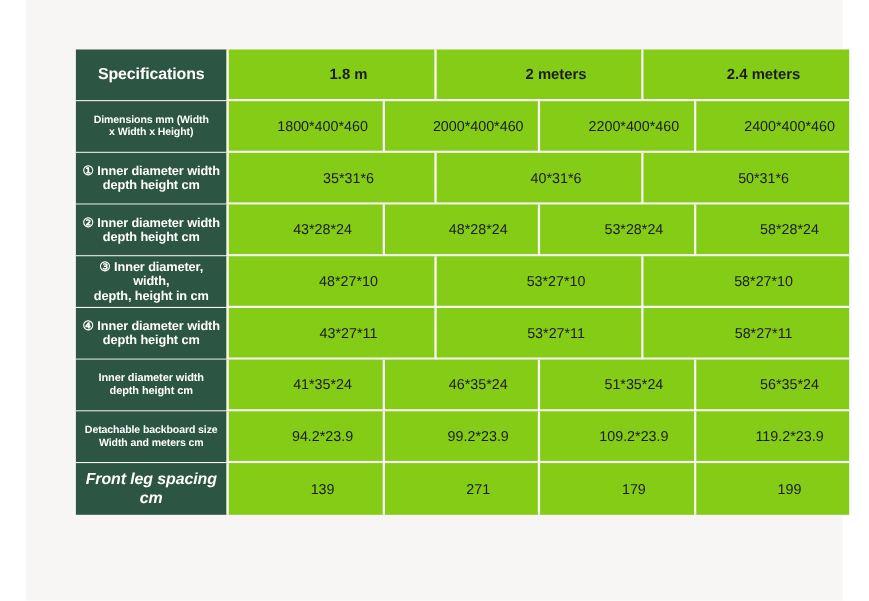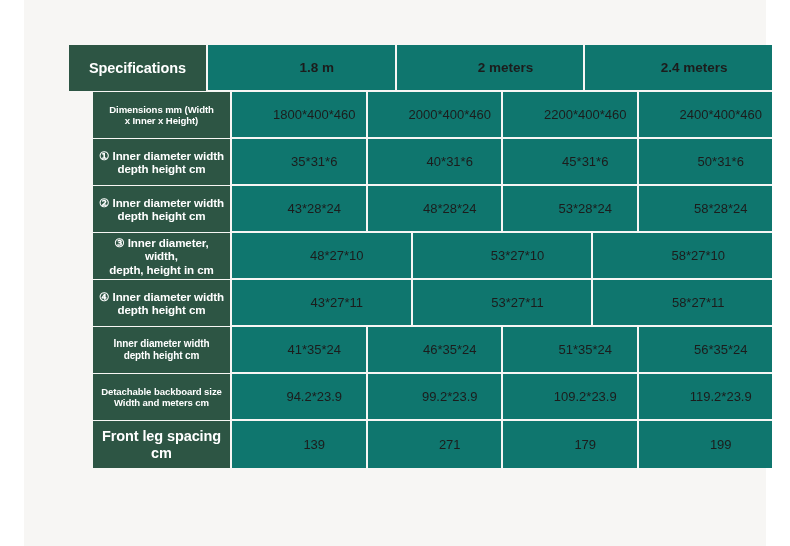--- a/index.html
+++ b/index.html
@@ -39,54 +39,54 @@
     flex-direction: column;
   }
   .spec-row {
     display: flex;
     flex-direction: row;
     height: 47px;
     flex: 0 0 47px;
   }
   .spec-row + .spec-row {
     margin-top: 0px;
-    margin-left: 24px;
   }
   
   .label-cell {
     width: 137px;
     flex: 0 0 137px;
     background: #2d5544;
     color: #ffffff;
     display: flex;
     align-items: center;
     justify-content: center;
     text-align: center;
     box-sizing: border-box;
     padding: 0 5px;
     border-bottom: 1.5px solid #f7f6f4;
     line-height: 1.16;
     font-weight: bold;
     letter-spacing: -0.1px;
   }
   .spec-row:last-child .label-cell {
     border-bottom: none;
+    font-style: italic;
   }
   .label-cell .txt { display: block; }
 
   
   .lbl-xl  { font-size: 14.5px; }
   .lbl-lg  { font-size: 10px; }
   .lbl-md  { font-size: 11.6px; }
   .lbl-sm  { font-size: 9.6px; font-weight: bold; }
 
   
   .data-cell {
     flex: 1 1 0;
-    background: #0f766e;
+    background: #84cc16;
     color: #1c1c1c;
     display: flex;
     align-items: center;
     justify-content: center;
     text-align: center;
     box-sizing: border-box;
     font-size: 13px;
     border-left: 2px solid #f7f6f4;
     border-bottom: 2px solid #f7f6f4;
     padding-left: 31px;
@@ -122,39 +122,38 @@
         </div>
         <div class="data-cell">
           <span>2.4 meters</span>
         </div>
       </div>
 
       <div class="spec-row">
         <div class="label-cell lbl-sm">
           <div>
             <span class="txt">Dimensions mm (Width</span>
-            <span class="txt">x Inner x Height)</span>
+            <span class="txt">x Width x Height)</span>
           </div>
         </div>
         <div class="data-cell">1800*400*460</div>
         <div class="data-cell">2000*400*460</div>
         <div class="data-cell">2200*400*460</div>
         <div class="data-cell">2400*400*460</div>
       </div>
 
       <div class="spec-row">
         <div class="label-cell lbl-md">
           <div>
             <span class="txt">① Inner diameter width</span>
             <span class="txt">depth height cm</span>
           </div>
         </div>
         <div class="data-cell">35*31*6</div>
         <div class="data-cell">40*31*6</div>
-        <div class="data-cell">45*31*6</div>
         <div class="data-cell">50*31*6</div>
       </div>
 
       <div class="spec-row">
         <div class="label-cell lbl-md">
           <div>
             <span class="txt">② Inner diameter width</span>
             <span class="txt">depth height cm</span>
           </div>
         </div>

